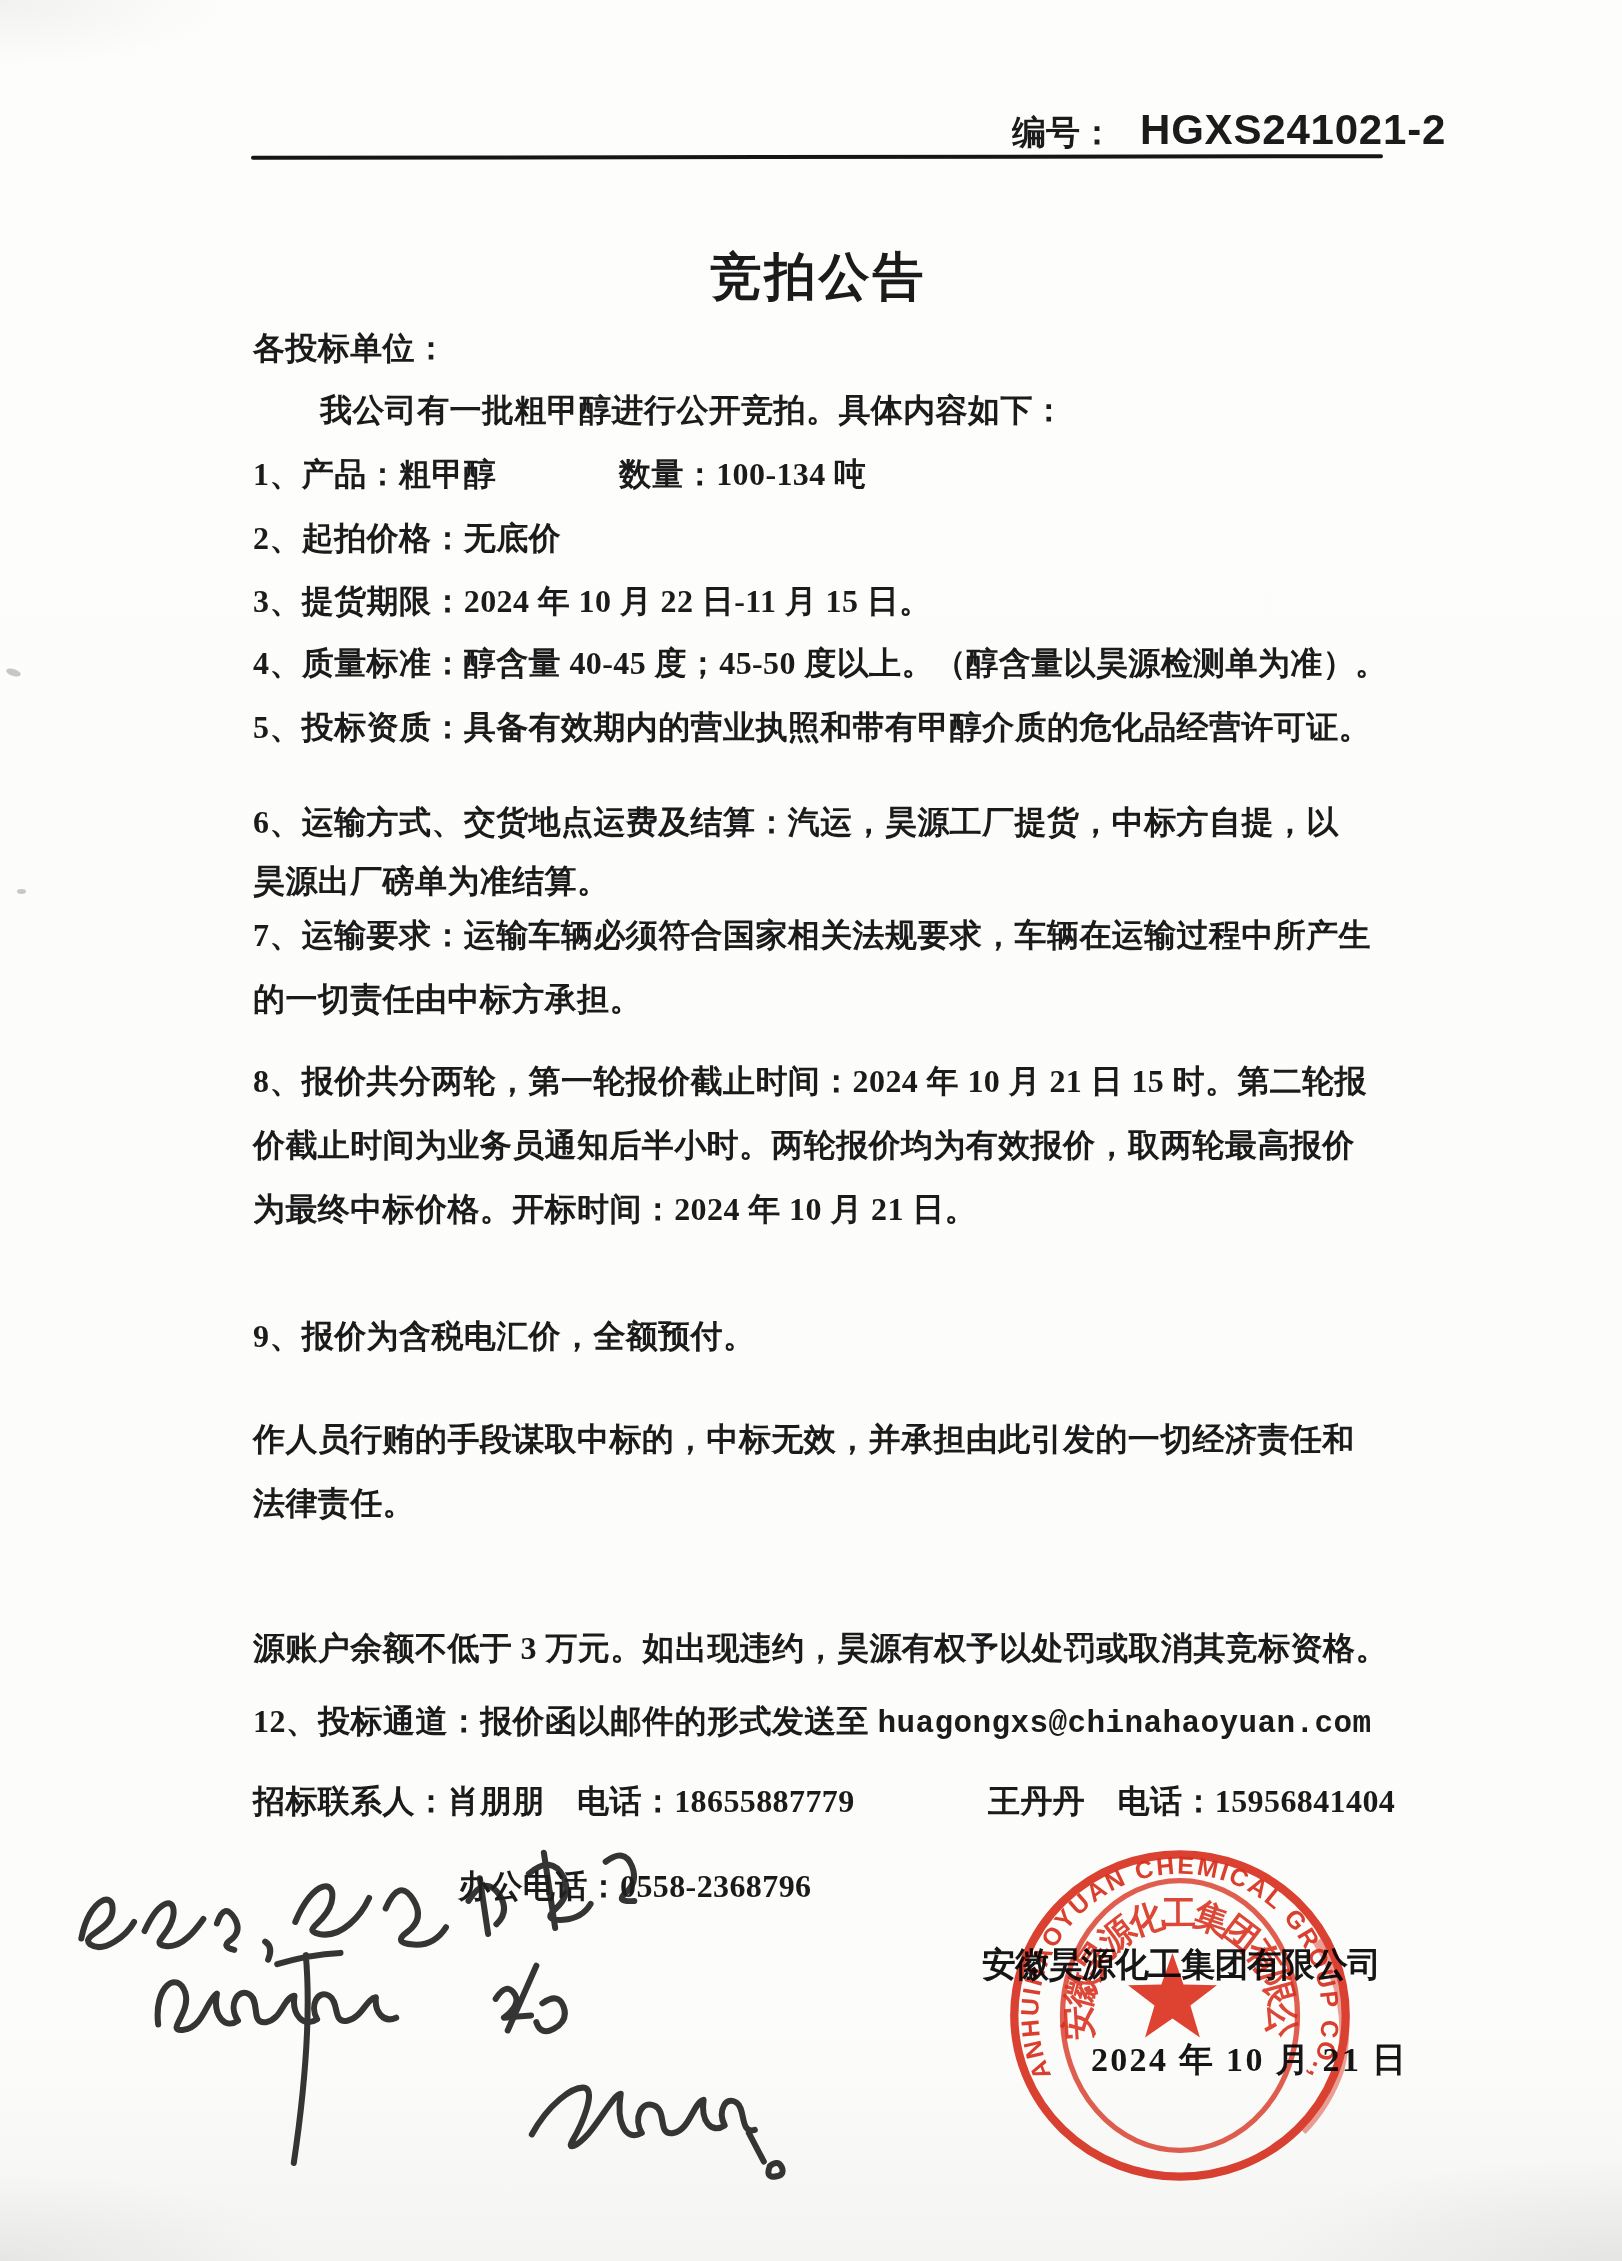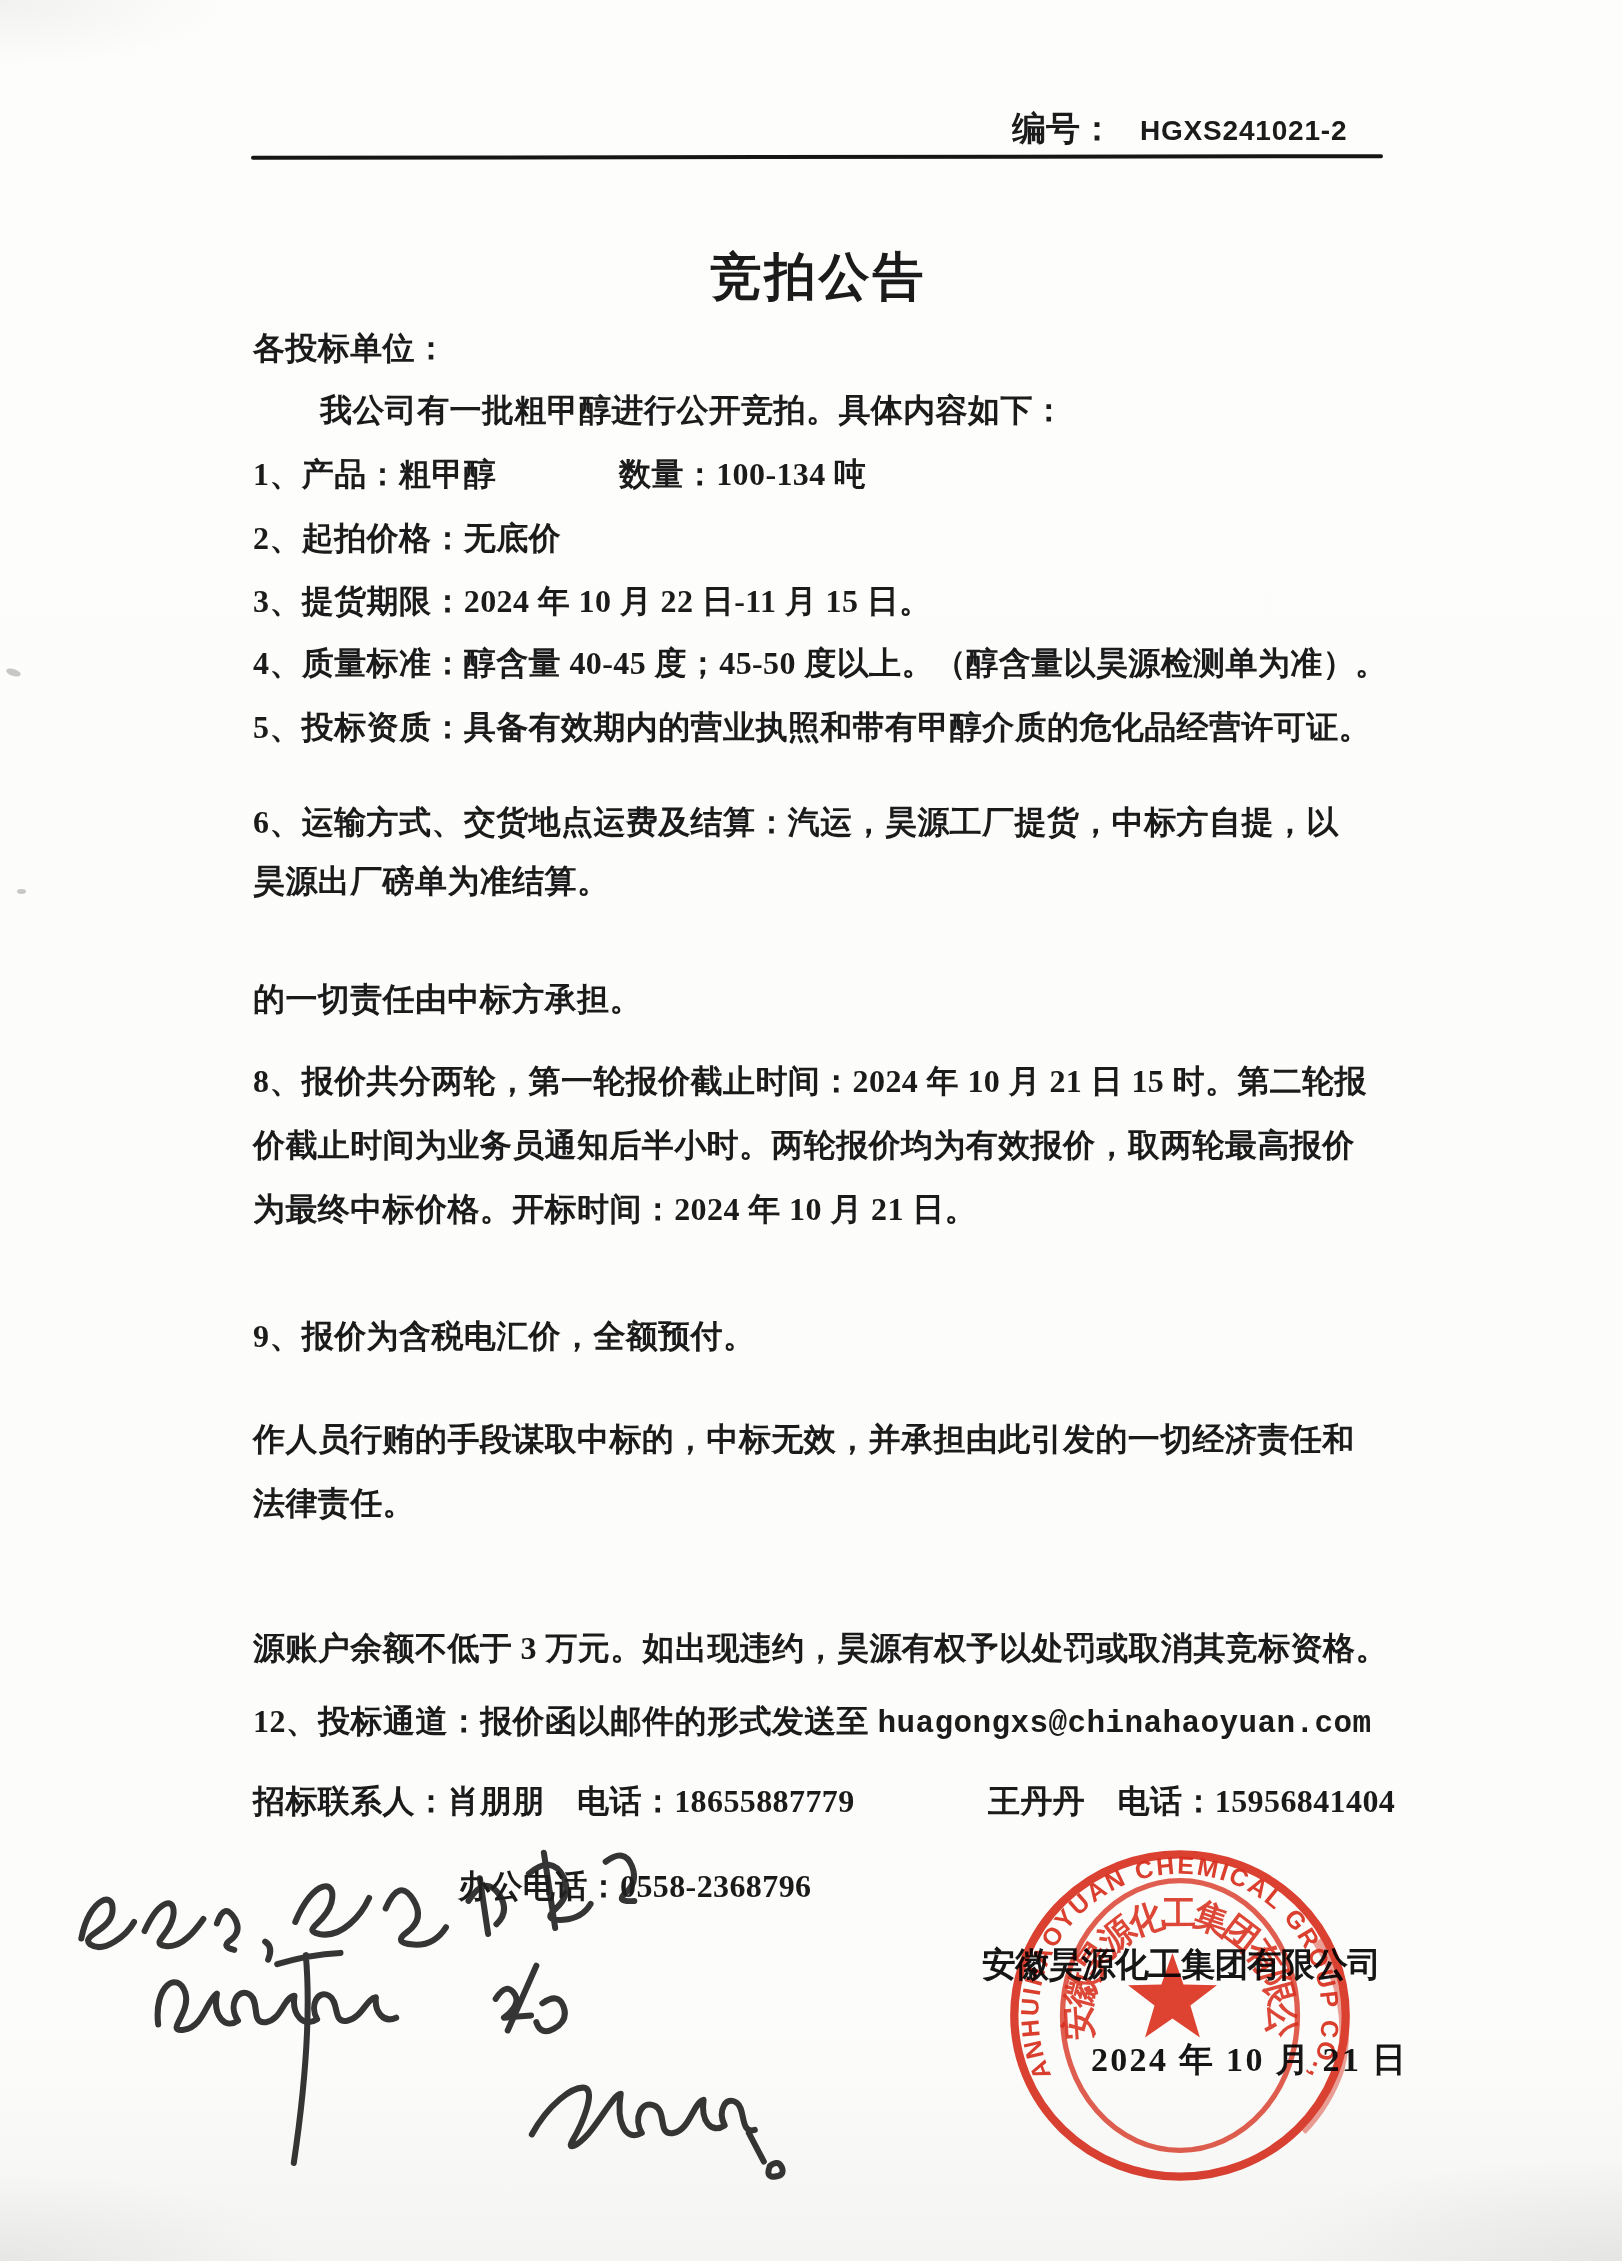--- a/index.html
+++ b/index.html
@@ -11,21 +11,21 @@
     font-family:"Liberation Serif","DejaVu Serif",serif;
     color:#1b1b1b;
   }
   .doc-number{
     position:absolute;top:106px;left:1012px;width:371px;
     display:flex;align-items:baseline;gap:26px;
     font-weight:700;font-size:34px;white-space:nowrap;
   }
   .doc-number .code{
     font-family:"Liberation Sans","DejaVu Sans",sans-serif;
-    font-weight:700;font-size:28px;letter-spacing:0.8px;
+    font-weight:700;font-size:42px;letter-spacing:0.8px;
   }
   .rule{
     position:absolute;top:155px;left:251px;width:1132px;height:3.8px;
     background:#161616;border-radius:2.3px;transform:rotate(-0.08deg);
   }
   .title{
     position:absolute;top:243px;left:253px;width:1131px;
     text-align:center;font-size:51px;font-weight:700;letter-spacing:3px;
     white-space:nowrap;
   }
@@ -82,20 +82,21 @@
   <div class="body-layer">
       <div class="bline" style="top: 330px; left: 253px;"><span>各投标单位：</span></div>
       <div class="bline" style="top: 392px; left: 320px;"><span>我公司有一批粗甲醇进行公开竞拍。具体内容如下：</span></div>
       <div class="bline" style="top: 456px; left: 253px;"><span>1、产品：粗甲醇</span><span class="segabs" style="left: 366px;">数量：100-134 吨</span></div>
       <div class="bline" style="top: 520px; left: 253px;"><span>2、起拍价格：无底价</span></div>
       <div class="bline" style="top: 583px; left: 253px;"><span>3、提货期限：2024 年 10 月 22 日-11 月 15 日。</span></div>
       <div class="bline" style="top: 645px; left: 253px;"><span>4、质量标准：醇含量 40-45 度；45-50 度以上。（醇含量以昊源检测单为准）。</span></div>
       <div class="bline" style="top: 709px; left: 253px;"><span>5、投标资质：具备有效期内的营业执照和带有甲醇介质的危化品经营许可证。</span></div>
       <div class="bline" style="top: 772px; left: 253px; margin-top: 32px;"><span>6、运输方式、交货地点运费及结算：汽运，昊源工厂提货，中标方自提，以</span></div>
       <div class="bline" style="top: 835px; left: 253px; margin-top: 28px;"><span>昊源出厂磅单为准结算。</span></div>
+      <div class="bline" style="top: 917px; left: 253px;"><span>7、运输要求：运输车辆必须符合国家相关法规要求，车辆在运输过程中所产生</span></div>
       <div class="bline" style="top: 981px; left: 253px; font-family: Liberation Serif, serif;"><span>的一切责任由中标方承担。</span></div>
       <div class="bline" style="top: 1063px; left: 253px;"><span>8、报价共分两轮，第一轮报价截止时间：2024 年 10 月 21 日 15 时。第二轮报</span></div>
       <div class="bline" style="top: 1127px; left: 253px;"><span>价截止时间为业务员通知后半小时。两轮报价均为有效报价，取两轮最高报价</span></div>
       <div class="bline" style="top: 1191px; left: 253px;"><span>为最终中标价格。开标时间：2024 年 10 月 21 日。</span></div>
       <div class="bline" style="top: 1318px; left: 253px;"><span>9、报价为含税电汇价，全额预付。</span></div>
       <div class="bline" style="top: 1421px; left: 253px;"><span>作人员行贿的手段谋取中标的，中标无效，并承担由此引发的一切经济责任和</span></div>
       <div class="bline" style="top: 1485px; left: 253px;"><span>法律责任。</span></div>
       <div class="bline" style="top: 1630px; left: 253px;"><span>源账户余额不低于 3 万元。如出现违约，昊源有权予以处罚或取消其竞标资格。</span></div>
       <div class="bline" style="top: 1703px; left: 253px;"><span>12、投标通道：报价函以邮件的形式发送至 </span><span class="mono">huagongxs@chinahaoyuan.com</span></div>
       <div class="bline" style="top: 1783px; left: 253px;"><span>招标联系人：肖朋朋　电话：18655887779</span><span class="segabs" style="left: 735px;">王丹丹　电话：15956841404</span></div>

